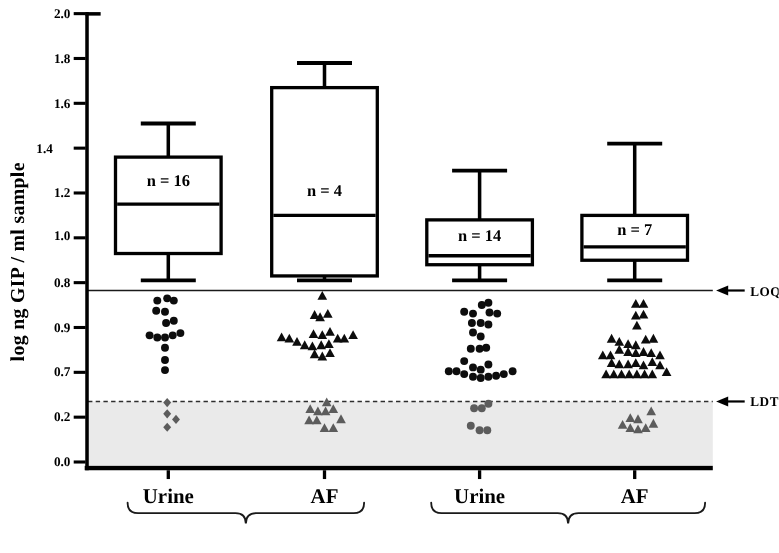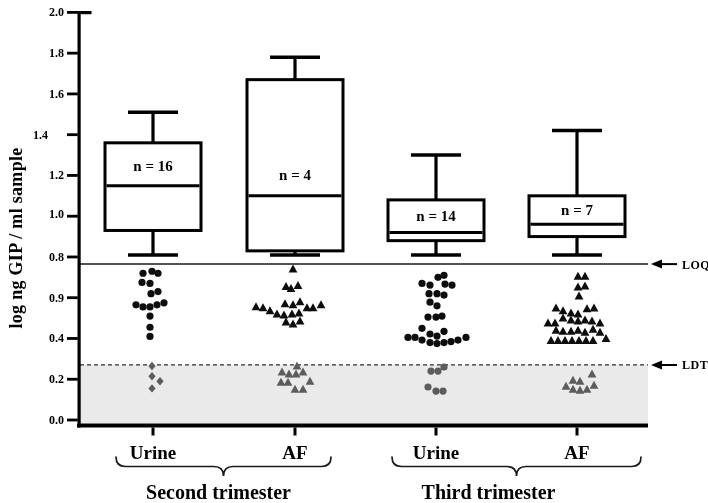--- a/index.html
+++ b/index.html
@@ -190,32 +190,30 @@
       <polygon points="587,384.83 591.4,392.83 582.6,392.83" fill="#5c5c5c"></polygon>
       <polygon points="594,380.75399999999996 598.4,388.75399999999996 589.6,388.75399999999996" fill="#5c5c5c"></polygon>
       <path d="M 116 457 Q 116 466.5 125.5 466.5 L 214 466.5 Q 223.5 466.5 223.5 476 Q 223.5 466.5 233 466.5 L 321.5 466.5 Q 331 466.5 331 457" fill="none" stroke="#1a1a1a" stroke-width="1.7" stroke-linecap="round"></path>
       <path d="M 392 457 Q 392 466.5 401.5 466.5 L 507 466.5 Q 516.5 466.5 516.5 476 Q 516.5 466.5 526 466.5 L 631.5 466.5 Q 641 466.5 641 457" fill="none" stroke="#1a1a1a" stroke-width="1.7" stroke-linecap="round"></path>
     </svg>
   <div class="ytitle">log ng GIP / ml sample</div>
 <div class="lbl ltext" style="left: 682px; top: 264.593px;">LOQ</div>
     <div class="lbl ltext" style="left: 682px; top: 365.474px;">LDT</div>
     <div class="lbl ytick" style="left: 64px; top: 420px;">0.0</div>
     <div class="lbl ytick" style="left: 64px; top: 379.24px; text-align: center;">0.2</div>
-    <div class="lbl ytick" style="left: 64px; top: 338.48px;">0.4</div>
+    <div class="lbl ytick" style="left: 64px; top: 338.48px;">0.7</div>
     <div class="lbl ytick" style="left: 64px; top: 297.72px;">0.9</div>
     <div class="lbl ytick" style="left: 64px; top: 256.96px;">0.8</div>
     <div class="lbl ytick" style="left: 64px; top: 214px;">1.0</div>
     <div class="lbl ytick" style="left: 64px; top: 175.44px;">1.2</div>
     <div class="lbl ytick" style="left: 48px; top: 134.68px;">1.4</div>
     <div class="lbl ytick" style="left: 64px; top: 93.92px;">1.6</div>
     <div class="lbl ytick" style="left: 64px; top: 53.16px;">1.8</div>
     <div class="lbl ytick" style="left: 64px; top: 12.4px;">2.0</div>
     <div class="lbl nlbl" style="left: 153px; top: 166.269px;">n = 16</div>
     <div class="lbl xlbl" style="left: 153px; top: 452px;">Urine</div>
     <div class="lbl nlbl" style="left: 295px; top: 175.44px; font-family: Liberation Serif, serif;">n = 4</div>
     <div class="lbl xlbl" style="left: 295px; top: 452px;">AF</div>
     <div class="lbl nlbl" style="left: 436px; top: 216.2px;">n = 14</div>
     <div class="lbl xlbl" style="left: 436px; top: 452px;">Urine</div>
     <div class="lbl nlbl" style="left: 577px; top: 210.086px;">n = 7</div>
     <div class="lbl xlbl" style="left: 577px; top: 452px;">AF</div>
-    <div class="lbl trim" style="left: 218.5px; top: 492px;">Second trimester</div>
-    <div class="lbl trim" style="left: 488.5px; top: 492px;">Third trimester</div>
   </div>
 
 </body></html>

